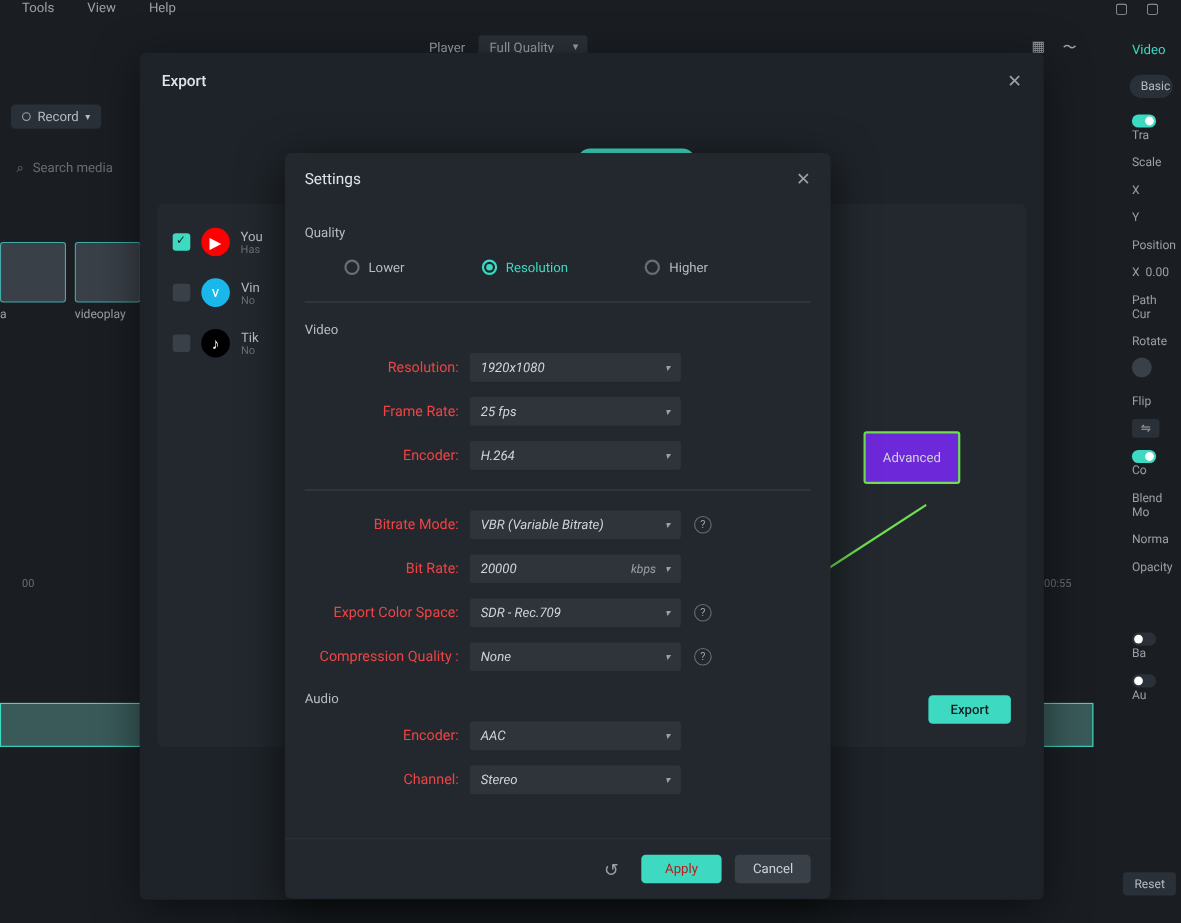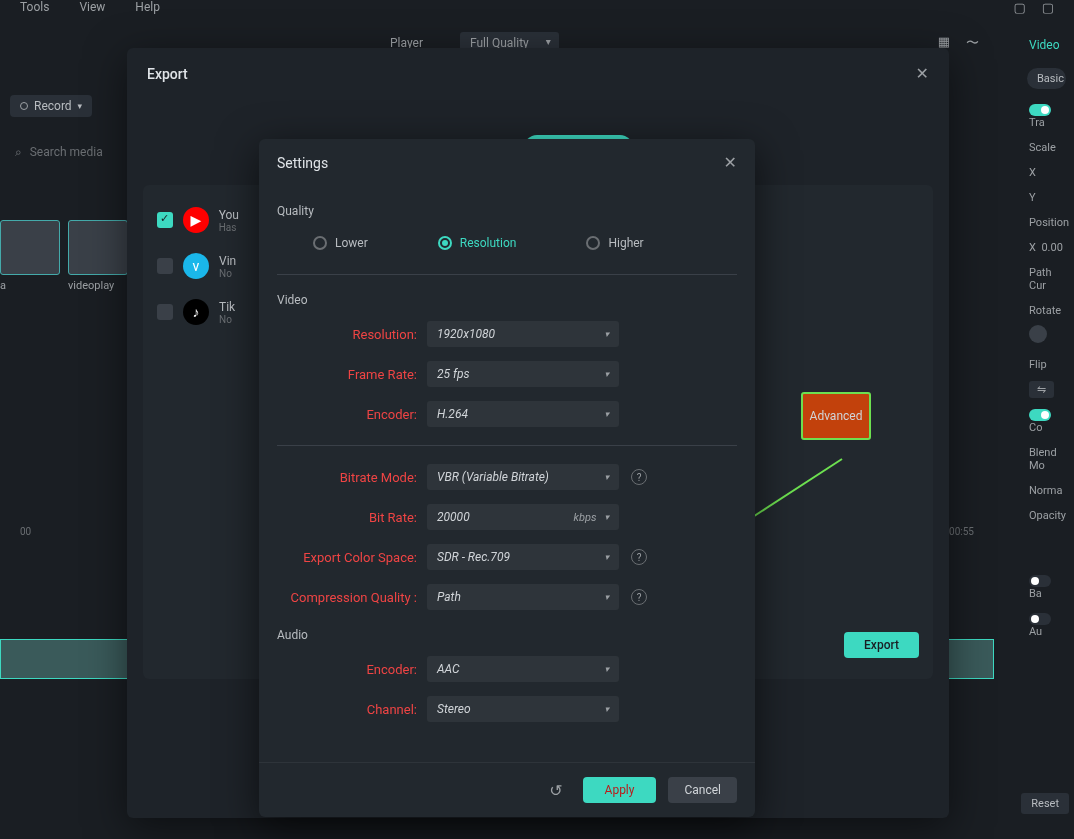--- a/index.html
+++ b/index.html
@@ -12,21 +12,21 @@
 .tool-tab { display: flex; flex-direction: column; align-items: center; gap: 4px; color: #9ca0a4; font-size: 11px; }
 .tool-tab svg { width: 22px; height: 22px; }
 .record-btn { position: absolute; top: 95px; left: 10px; background: #2a3038; border-radius: 4px; padding: 4px 10px; display: flex; align-items: center; gap: 6px; font-size: 12px; }
 .search-media { position: absolute; top: 145px; left: 15px; display: flex; align-items: center; gap: 8px; color: #6a6e72; font-size: 12px; }
 .media-thumbs { position: absolute; top: 220px; left: 0; display: flex; gap: 8px; }
 .thumb { width: 60px; }
 .thumb-img { height: 55px; background: #3a4048; border-radius: 3px; border: 1px solid #4aa; }
 .thumb-label { font-size: 11px; margin-top: 4px; color: #9ca0a4; }
 
 .player-bar { position: absolute; top: 32px; left: 390px; display: flex; align-items: center; gap: 12px; font-size: 12px; color: #9ca0a4; }
-.player-dd { background: #2a3038; padding: 4px 30px 4px 10px; border-radius: 3px; position: relative; margin-left: 25px; }
+.player-dd { background: #2a3038; padding: 4px 30px 4px 10px; border-radius: 3px; position: relative; }
 .player-dd::after { content: "▾"; position: absolute; right: 8px; font-size: 10px; }
 
 .right-panel { position: absolute; top: 30px; right: 0; width: 55px; background: transparent; }
 .right-panel .video-tab { color: #3dd9c1; font-size: 12px; padding: 8px 10px; }
 .right-panel .basic-pill { background: #2a3038; border-radius: 12px; padding: 4px 10px; font-size: 11px; margin: 8px; }
 .right-panel .prop { padding: 6px 10px; font-size: 11px; color: #9ca0a4; }
 .toggle { width: 22px; height: 12px; background: #2a3038; border-radius: 6px; position: relative; display: inline-block; vertical-align: middle; }
 .toggle.on { background: #3dd9c1; }
 .toggle::after { content: ""; position: absolute; width: 8px; height: 8px; background: #fff; border-radius: 50%; top: 2px; left: 2px; }
 .toggle.on::after { left: 12px; }
@@ -54,21 +54,21 @@
 .export-item-text { font-size: 12px; }
 .export-item-sub { font-size: 10px; color: #6a6e72; }
 
 .export-right { flex: 1; padding: 16px 30px; position: relative; }
 .prog-bar { margin-top: 150px; display: flex; align-items: center; gap: 10px; }
 .prog-track { width: 140px; height: 6px; background: #3a4048; border-radius: 3px; }
 .prog-label { font-size: 12px; color: #b8bcc0; }
 .ai-btn { margin-top: 30px; color: #3dd9c1; font-size: 11px; display: flex; align-items: center; gap: 4px; }
 .fake-dd { margin-top: 50px; width: 140px; height: 24px; background: #2a3038; border-radius: 3px; position: relative; }
 .fake-dd::after { content: "▾"; position: absolute; right: 8px; top: 4px; font-size: 10px; color: #9ca0a4; }
-.advanced-btn { position: absolute; top: 344px; left: 658px; width: 70px; height: 48px; background: #c2410c; border: 2px solid #6de050; border-radius: 3px; display: flex; align-items: center; justify-content: center; font-size: 12px; color: #d0d4d8; margin-left: 16px; }
+.advanced-btn { position: absolute; top: 344px; left: 658px; width: 88px; height: 48px; background: #6d28d9; border: 2px solid #6de050; border-radius: 3px; display: flex; align-items: center; justify-content: center; font-size: 12px; color: #d0d4d8; }
 .advanced-line { position: absolute; top: 410px; left: 585px; width: 130px; height: 2px; background: #6de050; transform: rotate(-33deg); transform-origin: right center; }
 .export-btn-main { position: absolute; bottom: 160px; right: 30px; background: #3dd9c1; color: #1a1e23; padding: 6px 20px; border-radius: 4px; font-size: 12px; font-weight: 500; cursor: pointer; }
 
 
 .settings-modal { position: absolute; top: 139px; left: 259px; width: 496px; height: 678px; background: #22282e; border-radius: 6px; box-shadow: 0 10px 40px rgba(0,0,0,.6); display: flex; flex-direction: column; }
 .settings-header { padding: 14px 18px; display: flex; justify-content: space-between; align-items: center; }
 .settings-title { color: #e0e4e8; font-size: 14px; }
 .settings-close { color: #9ca0a4; cursor: pointer; font-size: 16px; }
 .settings-body { flex: 1; overflow-y: auto; padding: 0 18px 10px 18px; }
 .settings-body::-webkit-scrollbar { width: 6px; }
@@ -310,21 +310,21 @@
       <div class="field-label">Export Color Space:</div>
       <div class="field-dd">
         <span>SDR - Rec.709</span>
         <span class="chev">▾</span>
       </div>
       <div class="help-icon">?</div>
     </div>
     <div class="field-row">
       <div class="field-label">Compression Quality :</div>
       <div class="field-dd">
-        <span>Path</span>
+        <span>None</span>
         <span class="chev">▾</span>
       </div>
       <div class="help-icon">?</div>
     </div>
 
     <div class="section-label">Audio</div>
 
     <div class="field-row">
       <div class="field-label">Encoder:</div>
       <div class="field-dd">

